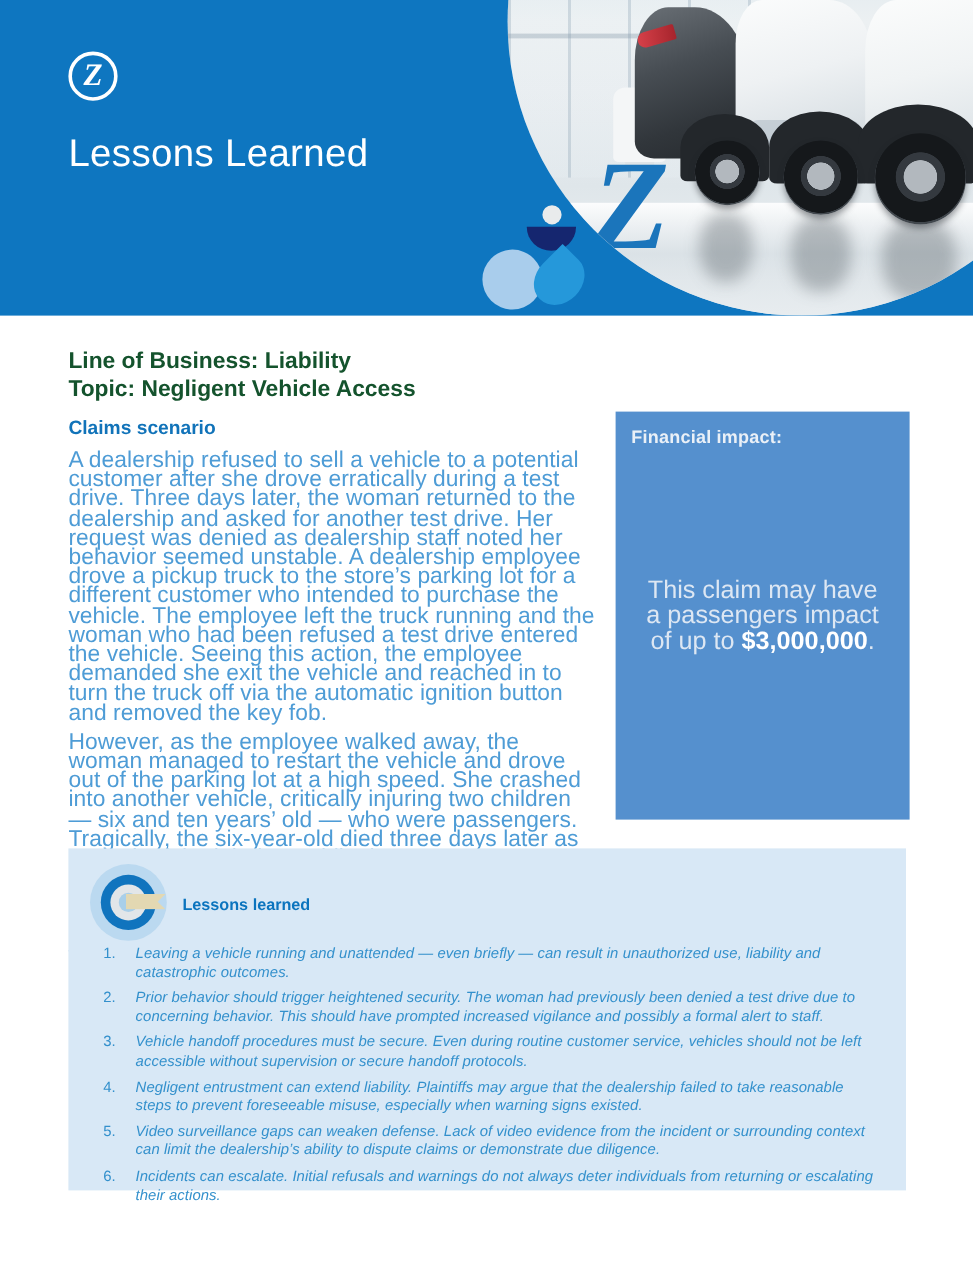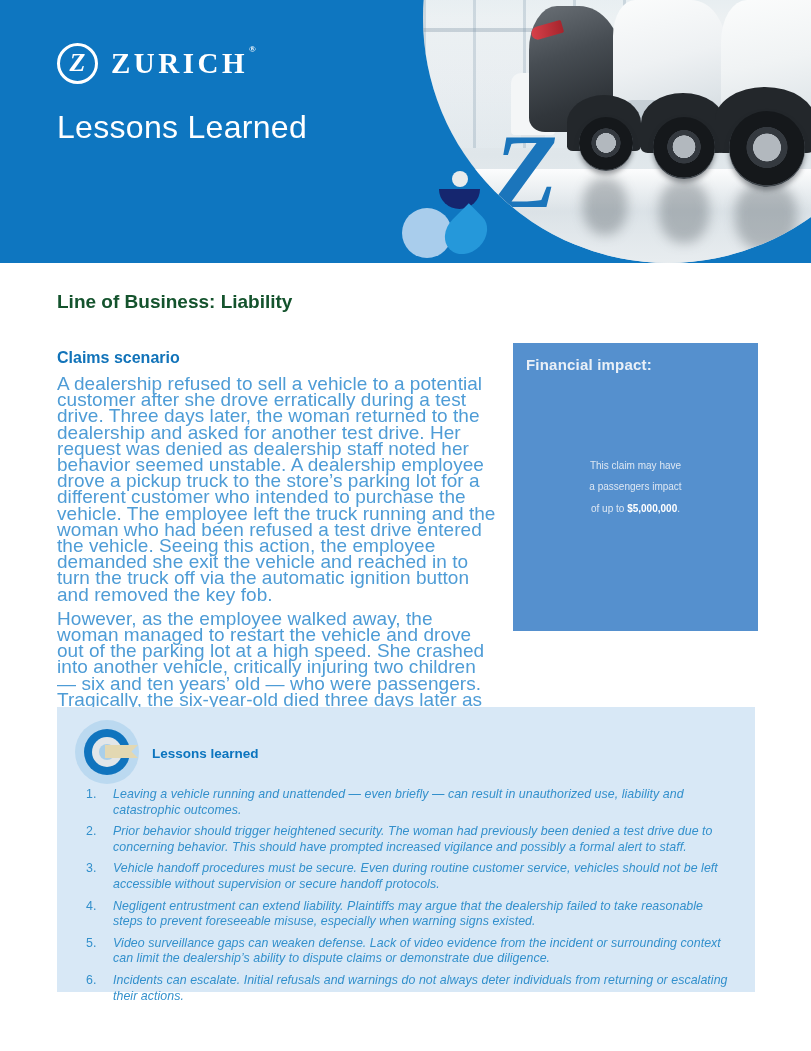--- a/index.html
+++ b/index.html
@@ -115,30 +115,30 @@
     font-size:16px; font-weight:700; color:#1173B9;
   }
   .text-col { position:absolute; left:57px; top:376px; width:440px; }
   .text-col p {
     font-size:19px; line-height:16.2px; color:#4E9CD6; margin-bottom:8px;
     letter-spacing:.05px;
   }
 
   
   .financial-box {
-    position:absolute; left:513px; top:343px; width:245px; height:288px;
+    position:absolute; left:513px; top:343px; width:245px; height:340px;
     background:#5590CE;
   }
   .fin-heading {
     position:absolute; left:13px; top:13px;
     font-size:15px; font-weight:700; color:#EAF0F7; letter-spacing:.2px;
   }
   .fin-body {
     position:absolute; inset:0; display:flex; align-items:center; justify-content:center;
-    text-align:center; font-size:10px; line-height:21.5px; color:#DDE7F3;
+    text-align:center; font-size:21px; line-height:21.5px; color:#DDE7F3;
   }
   .fin-body b { color:#fff; font-weight:700; }
 
   
   .lessons {
     position:absolute; left:57px; top:707px; width:698px; height:285px;
     background:#D8E8F6;
   }
   .icon-target { position:absolute; left:18px; top:13px; width:64px; height:64px; border-radius:50%; background:#BBD9F0; }
   .tgt-ring   { position:absolute; left:9px;  top:9px;  width:46px; height:46px; border-radius:50%; background:#1074BE; }
@@ -203,46 +203,46 @@
 
     <div class="deco deco-head"></div>
     <div class="deco deco-bowl"></div>
     <div class="deco deco-circle"></div>
     <div class="deco deco-drop"></div>
 
     <div class="logo">
       <div class="logo-circle">
         <span>Z</span>
       </div>
-      <div class="wordmark"><span>ZURICH</span><sup class="reg">®</sup></div>
     </div>
 
     <h1 class="hero-title">
       <div>Lessons Learned</div>
     </h1>
   </header>
 
   <h2 class="lob-heading">
     <div>Line of Business: Liability</div>
+    <div>Topic: Negligent Vehicle Access</div>
   </h2>
 
   <h3 class="claim-heading">Claims scenario</h3>
 
   <div class="text-col">
     <p>A dealership refused to sell a vehicle to a potential customer after she drove erratically during a test drive. Three days later, the woman returned to the dealership and asked for another test drive. Her request was denied as dealership staff noted her behavior seemed unstable. A dealership employee drove a pickup truck to the store’s parking lot for a different customer who intended to purchase the vehicle. The employee left the truck running and the woman who had been refused a test drive entered the vehicle. Seeing this action, the employee demanded she exit the vehicle and reached in to turn the truck off via the automatic ignition button and removed the key fob.</p>
     <p>However, as the employee walked away, the woman managed to restart the vehicle and drove out of the parking lot at a high speed. She crashed into another vehicle, critically injuring two children — six and ten years’ old — who were passengers. Tragically, the six-year-old died three days later as a result of the injuries. While the woman was allegedly seen trying to access vehicles at another dealership down the road, no video footage was available to confirm this. Because the vehicle was left running prior to the theft, the plaintiff(s) claimed the dealership was liable due to negligent vehicle access.</p>
   </div>
 
   <aside class="financial-box">
     <div class="fin-heading">Financial impact:</div>
     <div class="fin-body">
       <div>
         <span>This claim may have</span><br>
         <span>a passengers impact</span><br>
-        <span>of up to </span><b>$5,000,000</b><span>.</span>
+        <span>of up to </span><b>$3,000,000</b><span>.</span>
       </div>
     </div>
   </aside>
 
   <section class="lessons">
     <div class="icon-target">
       <div class="tgt-ring"></div>
       <div class="tgt-inner"></div>
       <div class="tgt-center"></div>
       <div class="tgt-flag"></div>

